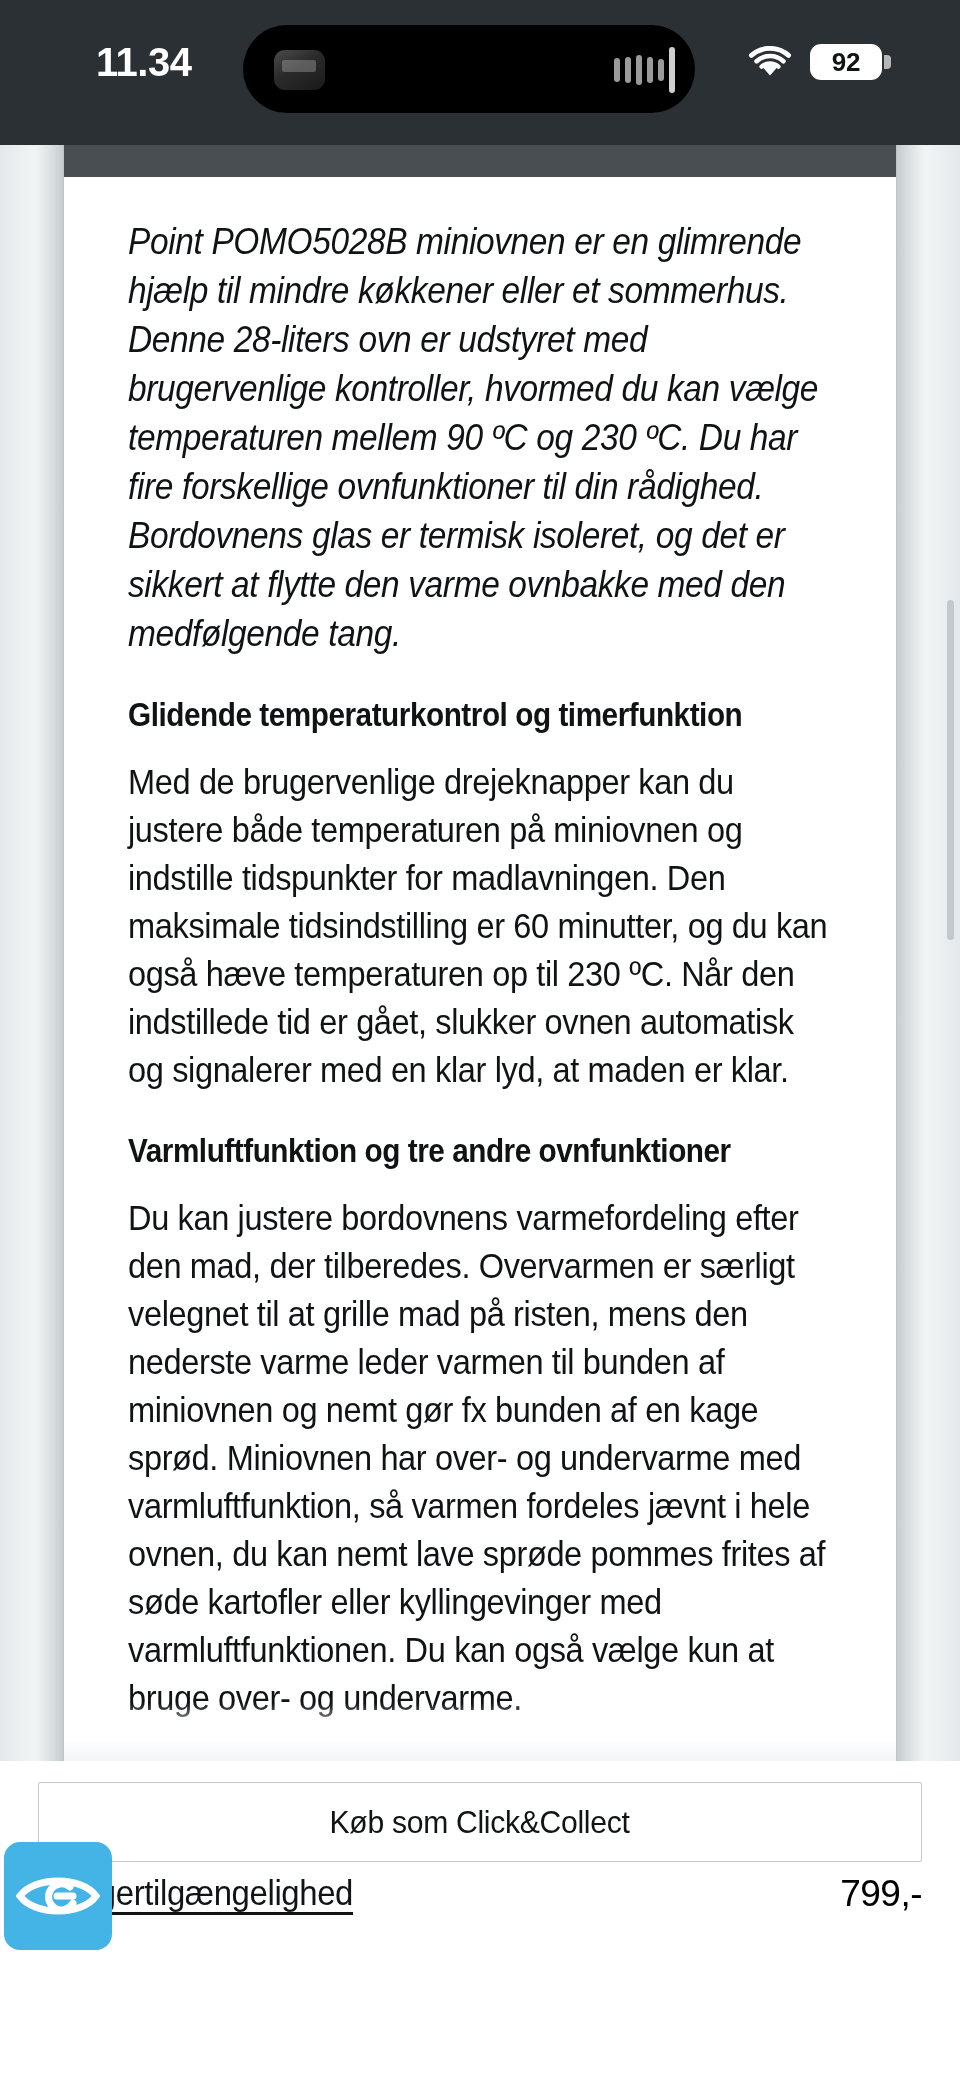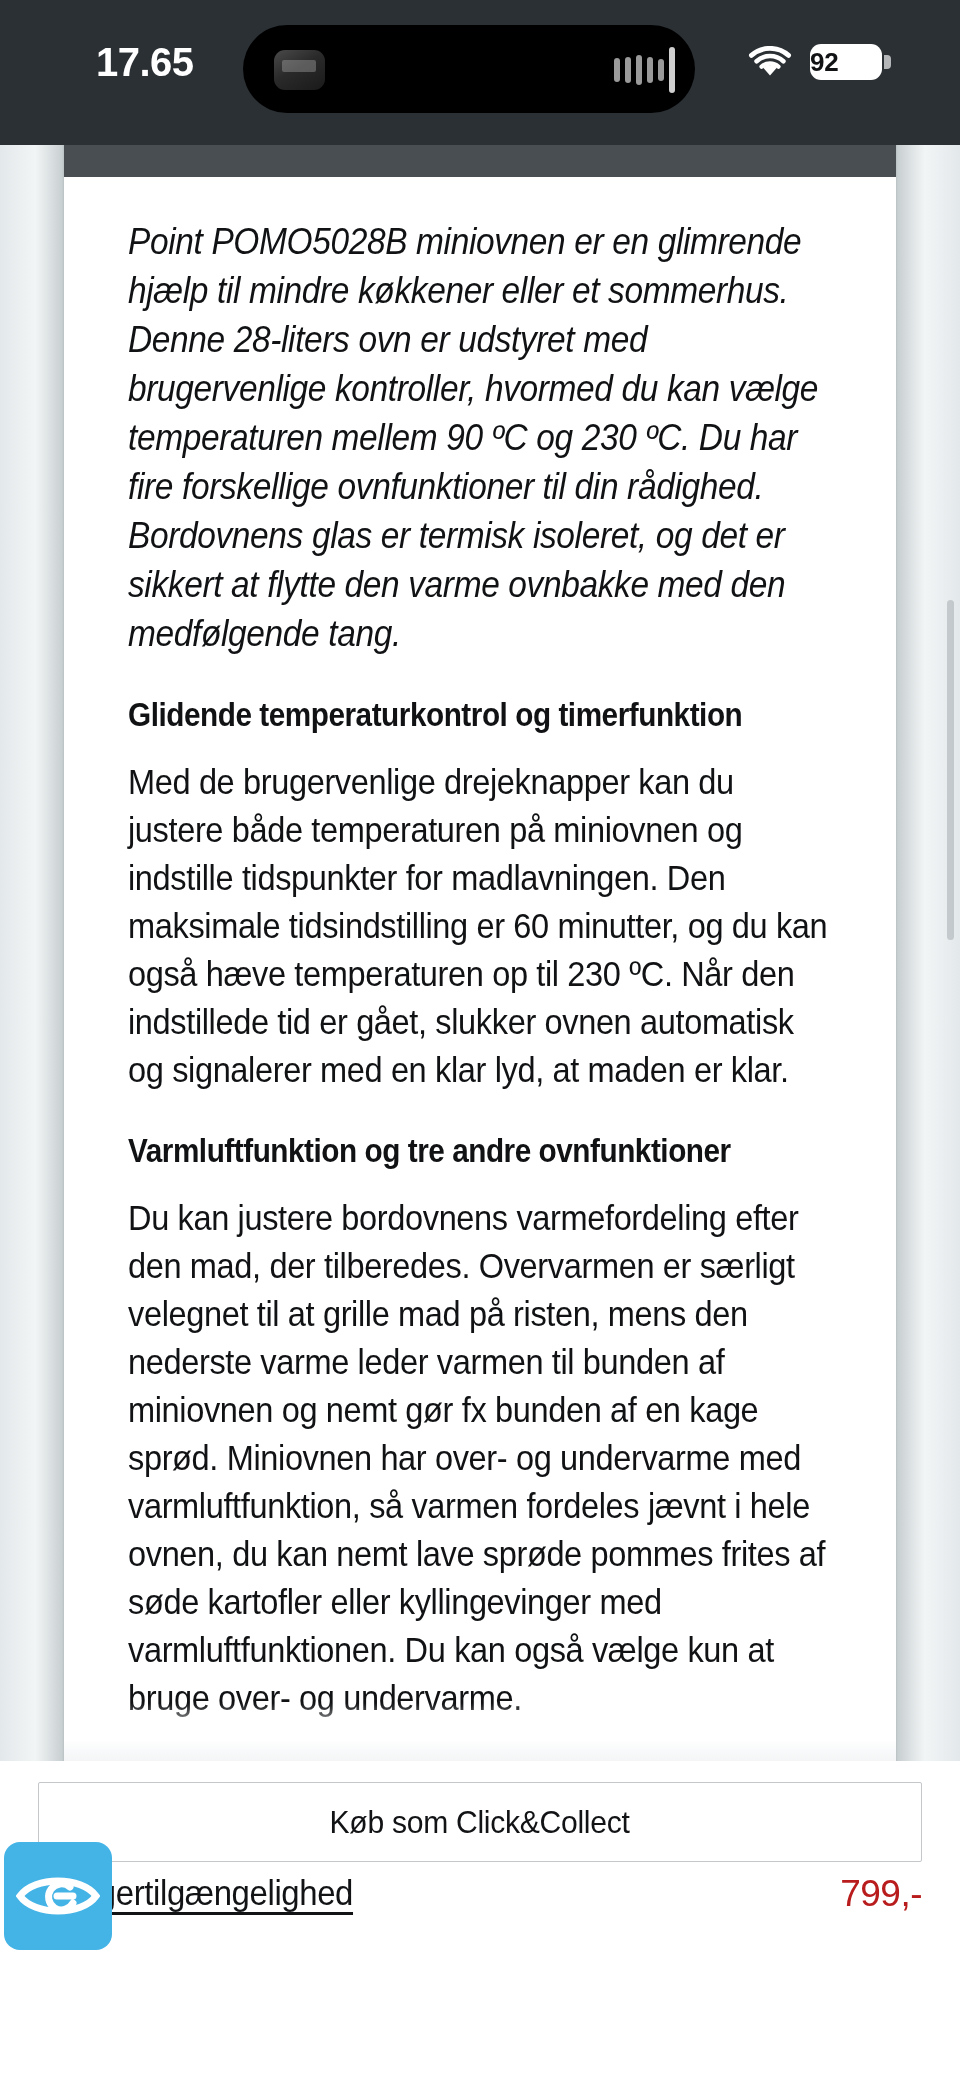--- a/index.html
+++ b/index.html
@@ -103,20 +103,21 @@
 
   
   #battery {
     position: relative;
     width: 72px;
     height: 36px;
     background: #ffffff;
     border-radius: 11px;
     display: flex;
     align-items: center;
+    justify-content: center;
   }
   #battery::after {
     content: "";
     position: absolute;
     right: -9px;
     top: 11px;
     width: 7px;
     height: 14px;
     background: #ffffff;
     border-radius: 0 4px 4px 0;
@@ -284,21 +285,21 @@
     text-underline-offset: 7px;
     letter-spacing: -0.4px;
     transform: scaleX(0.94);
     transform-origin: left top;
   }
   #price {
     position: absolute;
     right: 38px;
     top: 112px;
     font-size: 37px;
-    color: #b91c1c;
+    color: #000000;
     letter-spacing: -0.5px;
   }
 
   
   #accessibility-widget {
     position: absolute;
     left: 4px;
     top: 1842px;
     width: 108px;
     height: 108px;
@@ -341,21 +342,21 @@
     color: #141618;
     letter-spacing: -0.3px;
   }
 </style>
 </head>
 <body>
 
 <div id="screen">
 
   <div id="status-bar">
-    <div id="status-time">17.65</div>
+    <div id="status-time">11.34</div>
 
     <div id="dynamic-island">
       <div id="island-album-art"></div>
       <div id="island-waveform">
         <span></span>
           <span></span>
           <span></span>
           <span></span>
           <span></span>
           <span></span>

